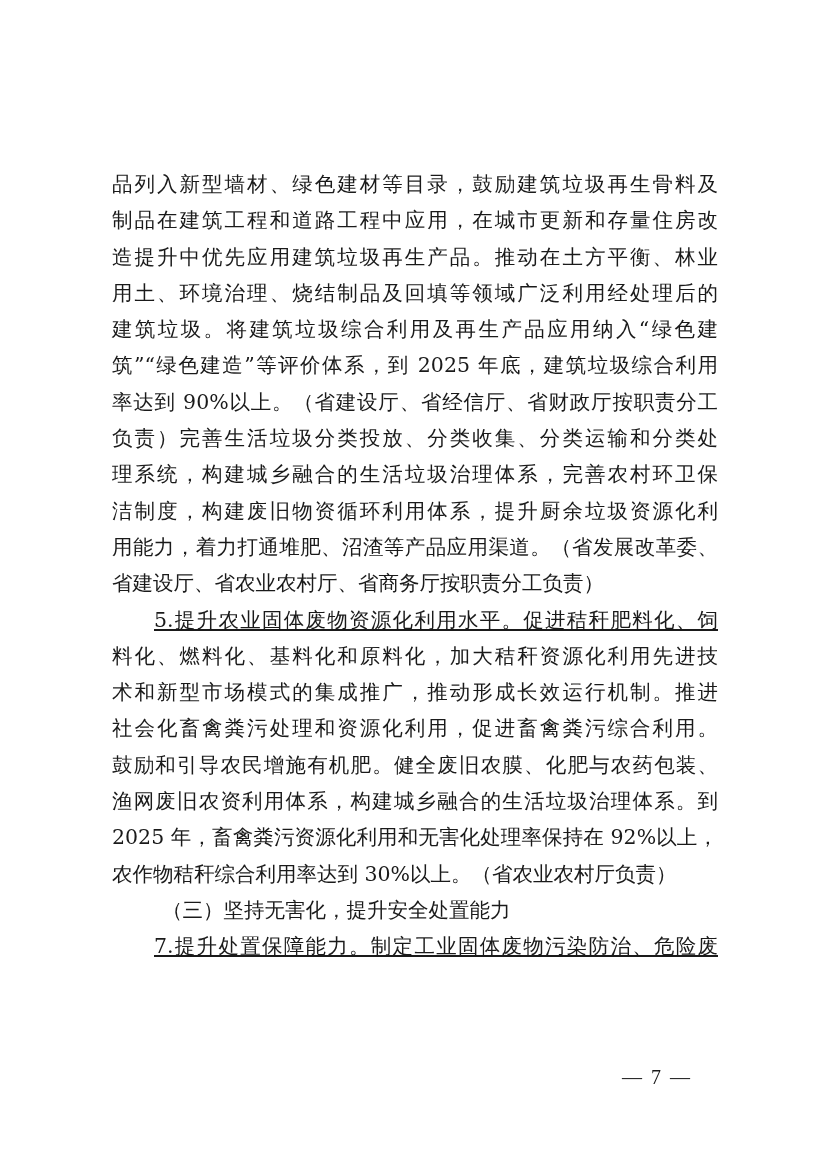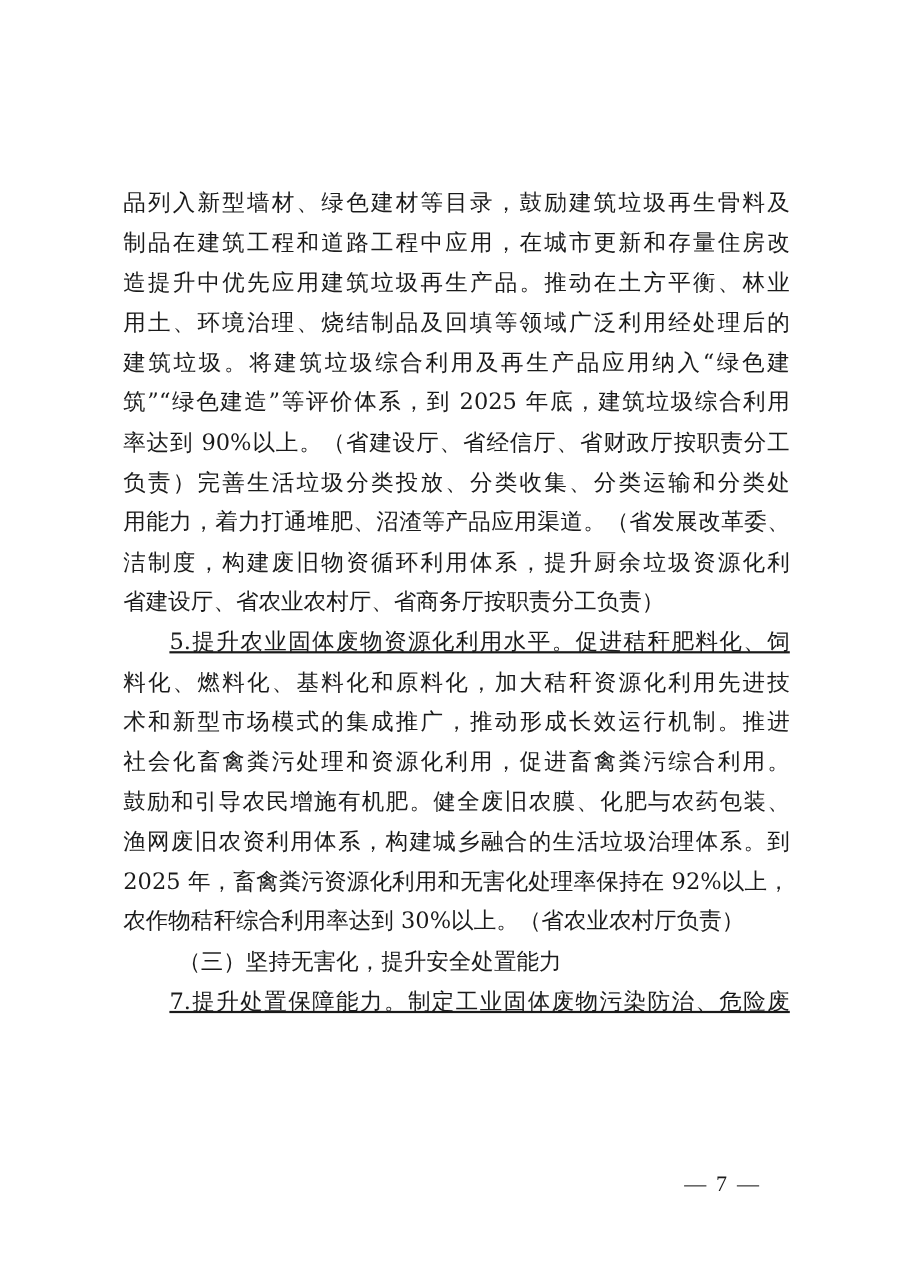--- a/index.html
+++ b/index.html
@@ -19,22 +19,23 @@
 
 <div class="page">
   <div class="line">品列入新型墙材、绿色建材等目录，鼓励建筑垃圾再生骨料及</div>
   <div class="line">制品在建筑工程和道路工程中应用，在城市更新和存量住房改</div>
   <div class="line">造提升中优先应用建筑垃圾再生产品。推动在土方平衡、林业</div>
   <div class="line">用土、环境治理、烧结制品及回填等领域广泛利用经处理后的</div>
   <div class="line">建筑垃圾。将建筑垃圾综合利用及再生产品应用纳入“绿色建</div>
   <div class="line">筑”“绿色建造”等评价体系，到 2025 年底，建筑垃圾综合利用</div>
   <div class="line">率达到 90%以上。（省建设厅、省经信厅、省财政厅按职责分工</div>
   <div class="line">负责）完善生活垃圾分类投放、分类收集、分类运输和分类处</div>
+  <div class="line">理系统，构建城乡融合的生活垃圾治理体系，完善农村环卫保</div>
+  <div class="line">洁制度，构建废旧物资循环利用体系，提升厨余垃圾资源化利</div>
   <div class="line">用能力，着力打通堆肥、沼渣等产品应用渠道。（省发展改革委、</div>
-  <div class="line">洁制度，构建废旧物资循环利用体系，提升厨余垃圾资源化利</div>
   <div class="line last">省建设厅、省农业农村厅、省商务厅按职责分工负责）</div>
   <div class="line indent">5.提升农业固体废物资源化利用水平。促进秸秆肥料化、饲</div>
   <div class="line">料化、燃料化、基料化和原料化，加大秸秆资源化利用先进技</div>
   <div class="line">术和新型市场模式的集成推广，推动形成长效运行机制。推进</div>
   <div class="line">社会化畜禽粪污处理和资源化利用，促进畜禽粪污综合利用。</div>
   <div class="line">鼓励和引导农民增施有机肥。健全废旧农膜、化肥与农药包装、</div>
   <div class="line">渔网废旧农资利用体系，构建城乡融合的生活垃圾治理体系。到</div>
   <div class="line">2025 年，畜禽粪污资源化利用和无害化处理率保持在 92%以上，</div>
   <div class="line last">农作物秸秆综合利用率达到 30%以上。（省农业农村厅负责）</div>
   <div class="line heading">（三）坚持无害化，提升安全处置能力</div>

